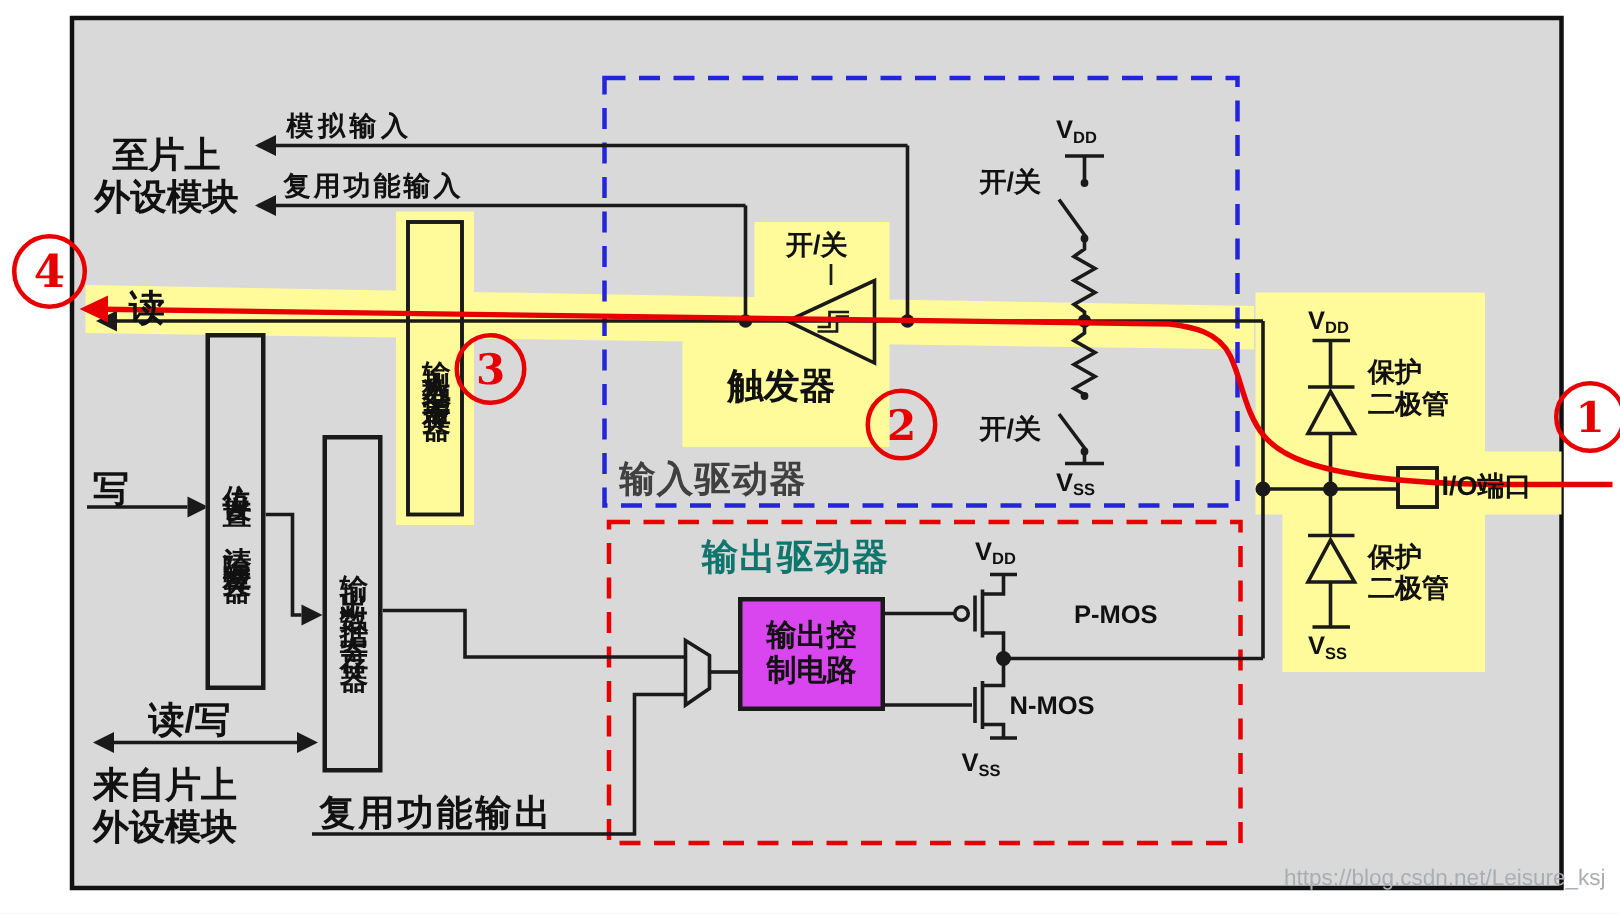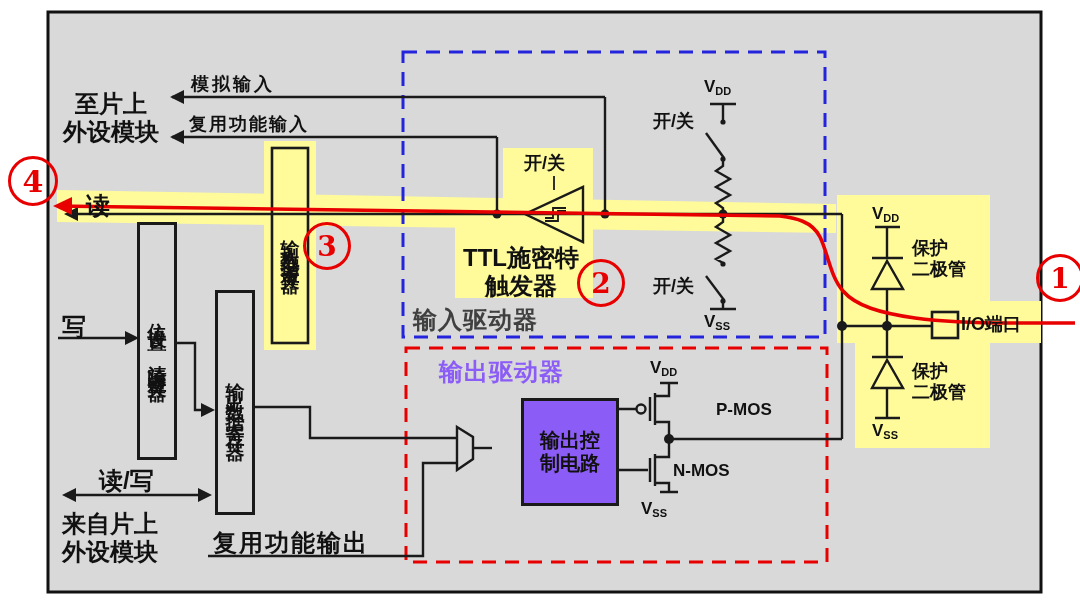--- a/index.html
+++ b/index.html
@@ -139,39 +139,38 @@
   <div class="lbl f20" style="left:99px;top:467px;">读/写</div>
 
   <div class="lbl f20" style="left:62px;top:510px;">
     <div>来自片上</div>
     <div>外设模块</div>
   </div>
 
   <div class="lbl f20" style="left:213px;top:529px;letter-spacing:2px;">复用功能输出</div>
 
   <div class="lbl f20" style="left:413px;top:306px;color:#404040;letter-spacing:1px;">输入驱动器</div>
-  <div class="lbl f20" style="left:395px;top:358px;color:#8b5cf6;letter-spacing:1px;padding-left:44px;">输出驱动器</div>
+  <div class="lbl f20" style="left:424px;top:358px;color:#0f766e;letter-spacing:1px;padding-left:44px;">输出驱动器</div>
 
   <div class="lbl f19" style="left:524px;top:153px;">开/关</div>
   <div class="lbl f19" style="left:653px;top:111px;">开/关</div>
   <div class="lbl f19" style="left:653px;top:276px;">开/关</div>
 
   <div class="lbl f20 ctr" style="left:462px;top:244px;width:118px;">
-    <div>TTL施密特</div>
     <div>触发器</div>
   </div>
 
   <div class="supply" style="left:704px;top:77px;"><span>V</span><span class="sub">DD</span></div>
   <div class="supply" style="left:704px;top:312px;"><span>V</span><span class="sub">SS</span></div>
   <div class="supply" style="left:650px;top:358px;"><span>V</span><span class="sub">DD</span></div>
   <div class="supply" style="left:641px;top:499px;"><span>V</span><span class="sub">SS</span></div>
   <div class="supply" style="left:872px;top:204px;"><span>V</span><span class="sub">DD</span></div>
   <div class="supply" style="left:872px;top:421px;"><span>V</span><span class="sub">SS</span></div>
 
-  <div class="ctlbox" style="left:492px;top:398px;width:98px;height:108px;background:#8b5cf6;margin-left:29px;">
+  <div class="ctlbox" style="left:492px;top:398px;width:98px;height:76px;background:#d946ef;">
     <div>输出控</div>
     <div>制电路</div>
   </div>
 
   <div class="lbl f17" style="left:672px;top:400px;margin-left:44px;">P-MOS</div>
   <div class="lbl f17" style="left:673px;top:461px;">N-MOS</div>
 
   <div class="lbl f19" style="left:912px;top:238px;">
     <div>保护</div>
     <div>二极管</div>
@@ -181,14 +180,15 @@
     <div>二极管</div>
   </div>
 
   <div class="lbl f19" style="left:961px;top:314px;">I/O端口</div>
 
   <div class="circled" style="left:1036px;top:254px;width:42px;height:42px;border:3px solid #E80000;color:#E80000;font-size:28px;">1</div>
   <div class="circled" style="left:577px;top:259px;width:42px;height:42px;border:3px solid #E80000;color:#E80000;font-size:28px;">2</div>
   <div class="circled" style="left:303px;top:222px;width:42px;height:42px;border:3px solid #E80000;color:#E80000;font-size:28px;">3</div>
   <div class="circled" style="left:8px;top:156px;width:44px;height:44px;border:3px solid #E80000;color:#E80000;font-size:30px;">4</div>
 
+  <div class="watermark" style="left:856px;top:577px;color:#A9AEB4;">https://blog.csdn.net/Leisure_ksj</div>
 
 </div>
 
 </body></html>

